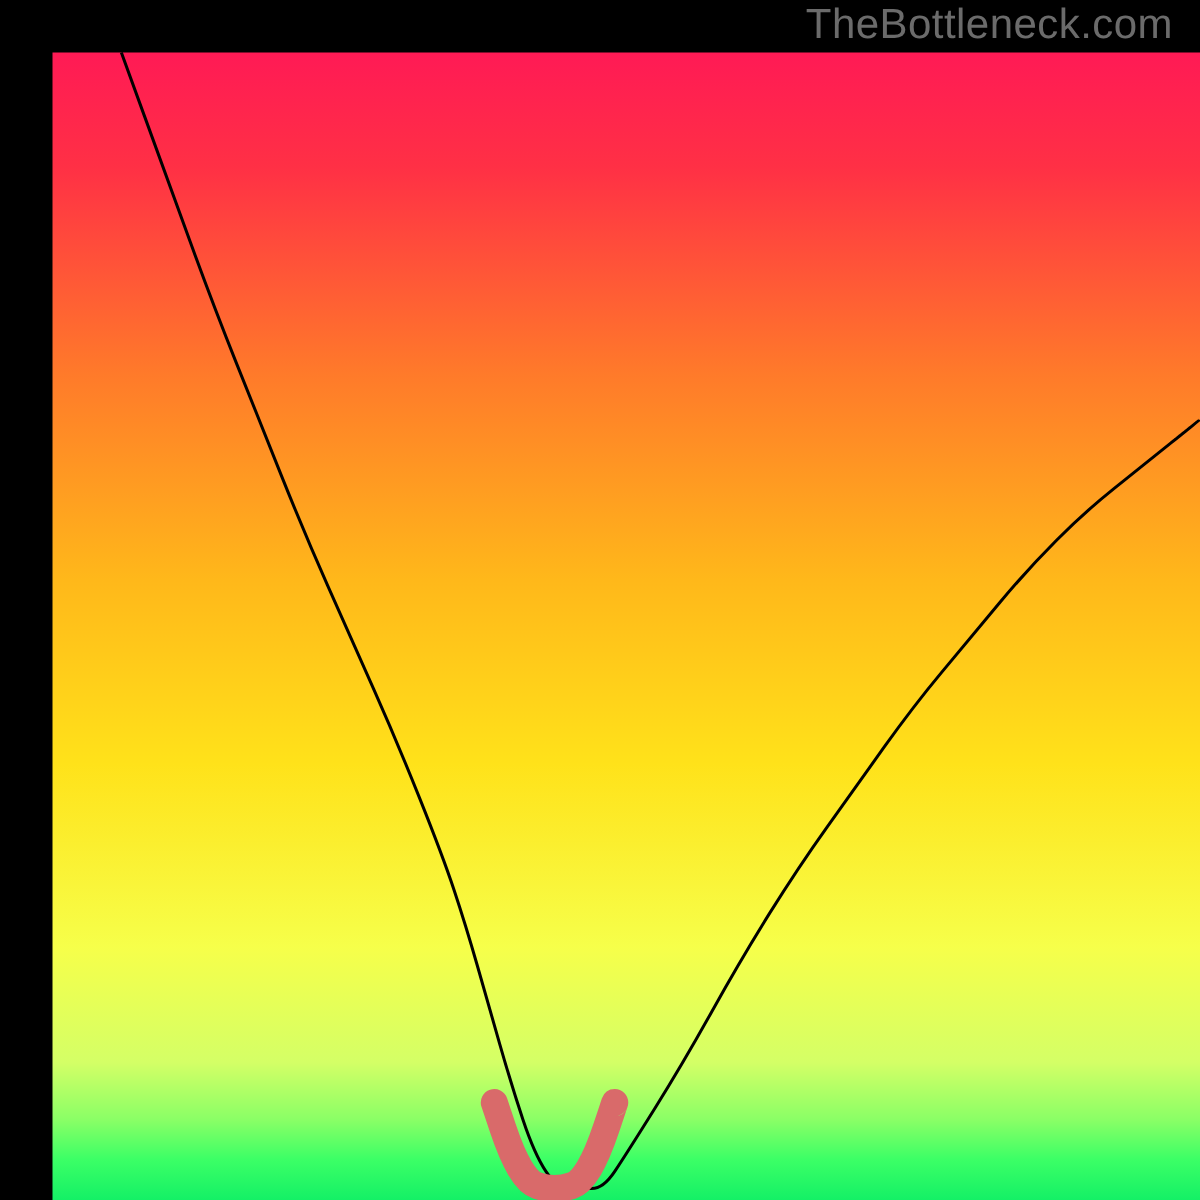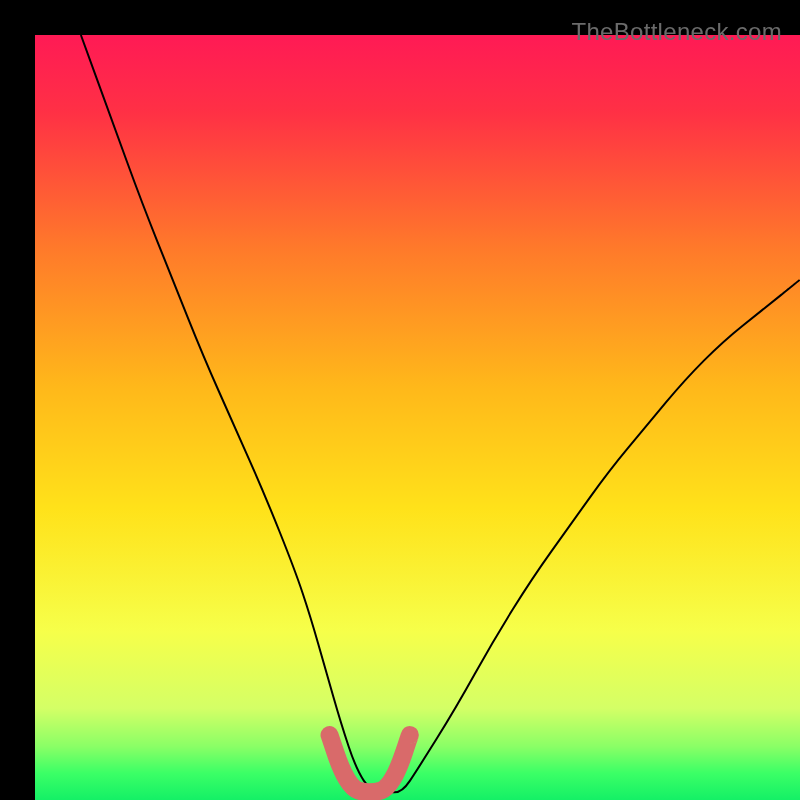--- a/index.html
+++ b/index.html
@@ -15,24 +15,24 @@
     left: 0;
     top: 0;
     width: 800px;
     height: 800px;
   }
   svg {
     display: block;
   }
   .watermark {
     position: absolute;
-    top: 18px;
+    top: 0;
     right: 18px;
     font-family: Arial, Helvetica, sans-serif;
-    font-size: 24px;
+    font-size: 28px;
     color: #6b6b6b;
     letter-spacing: 0.3px;
     user-select: none;
   }
 </style>
 </head>
 <body>
 
 <div class="chart-wrap">
   <svg id="chart-svg" width="800" height="800" viewBox="0 0 800 800">

